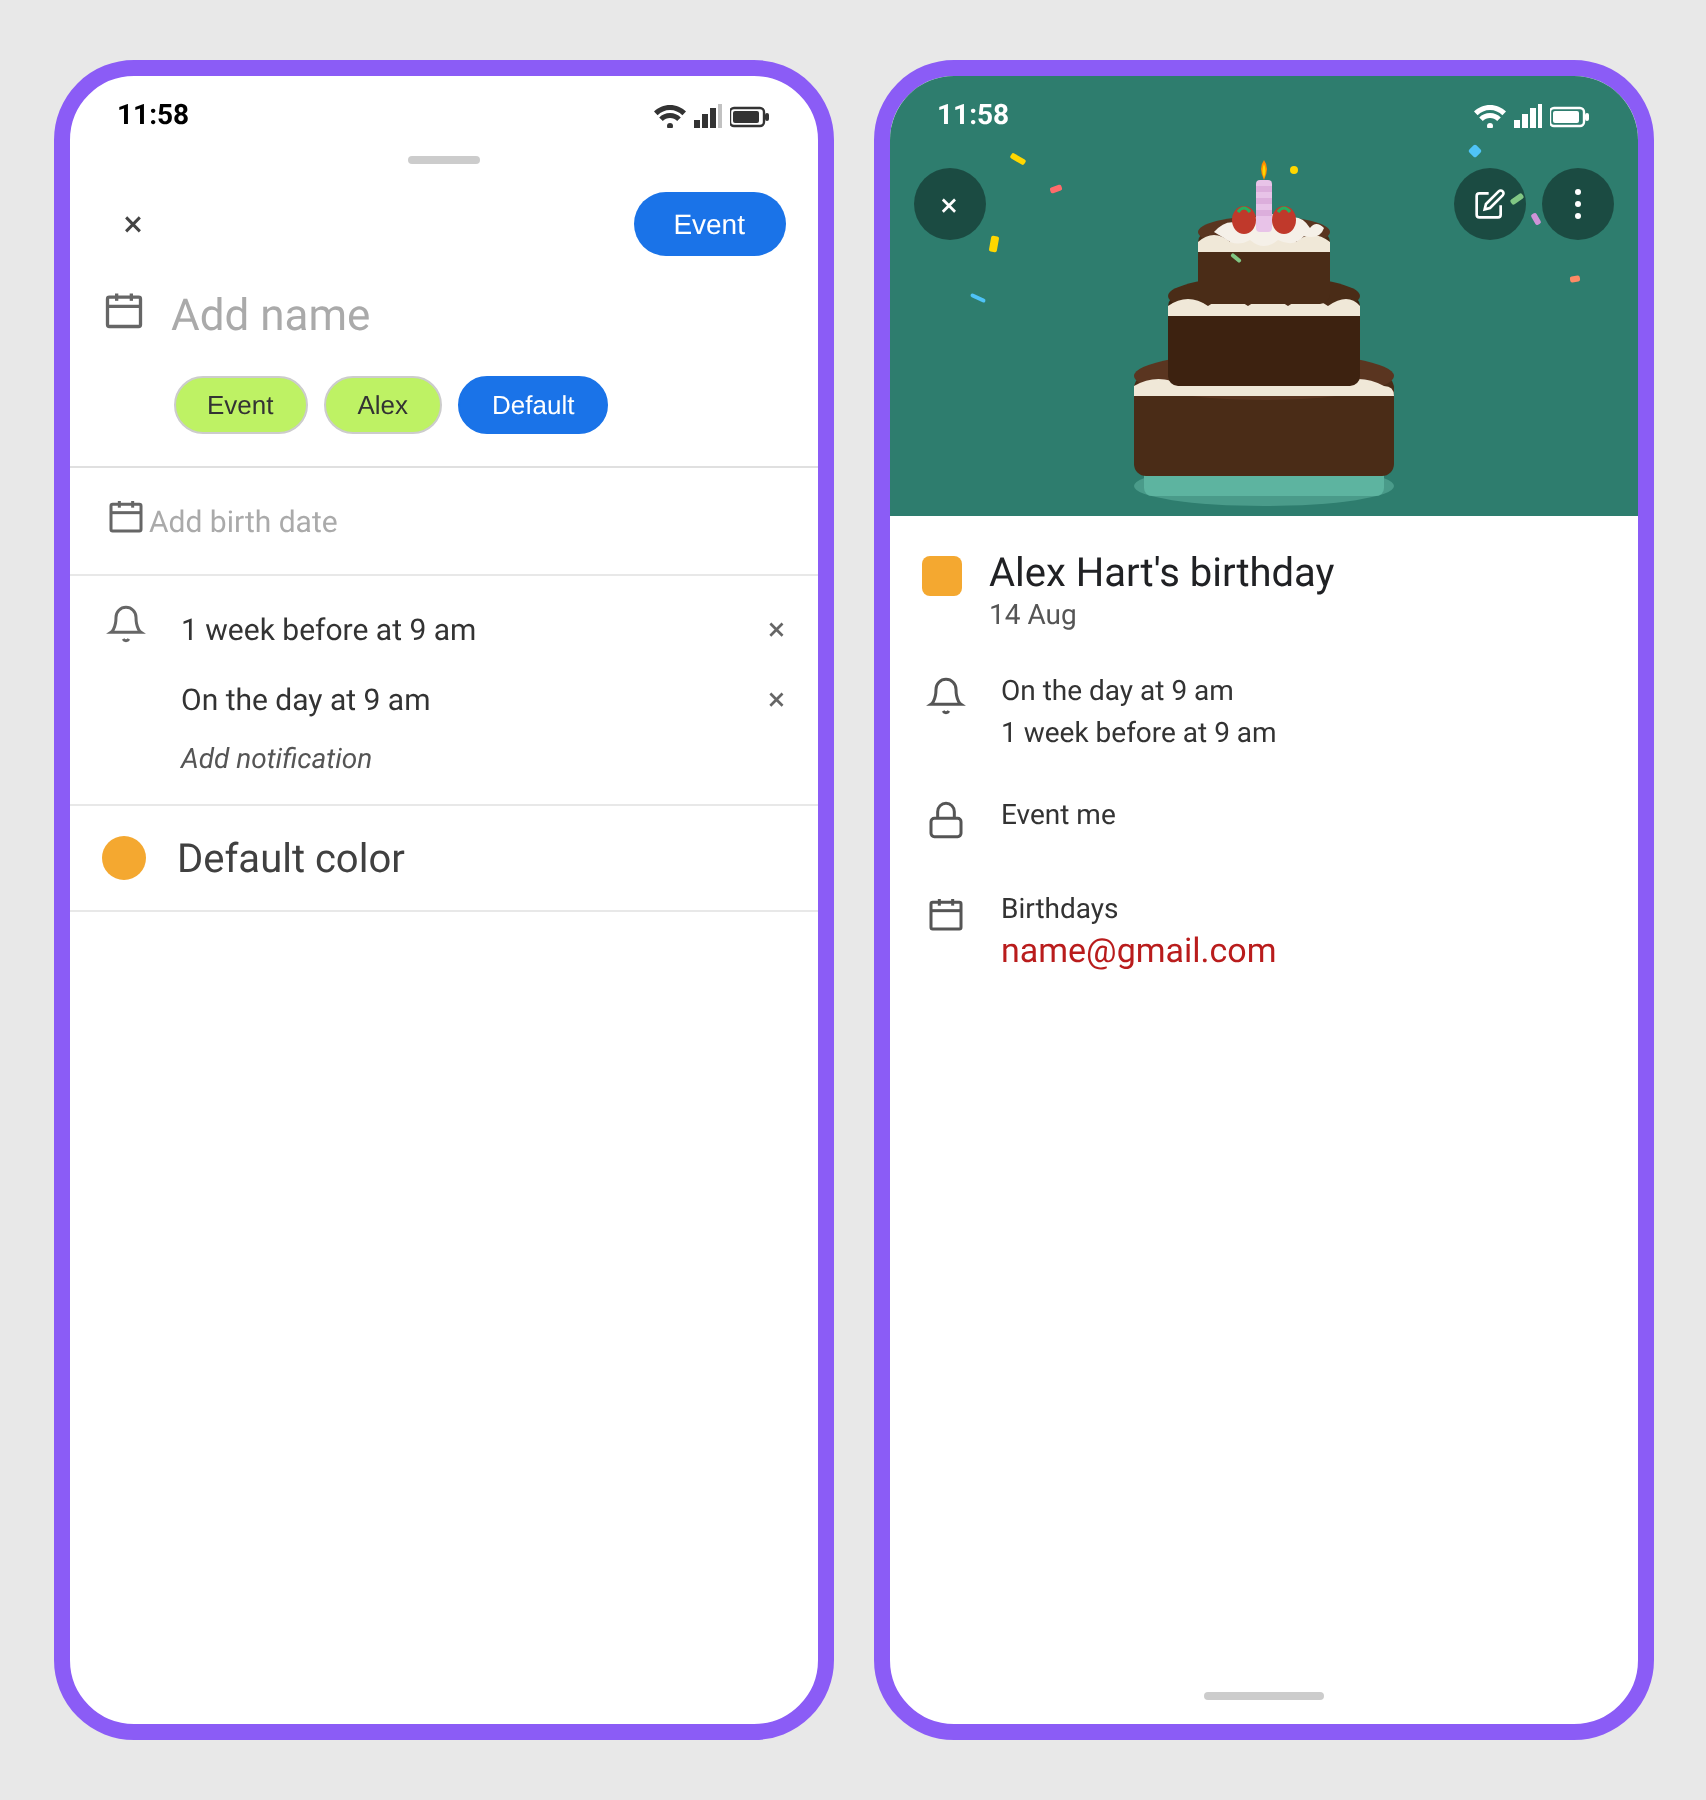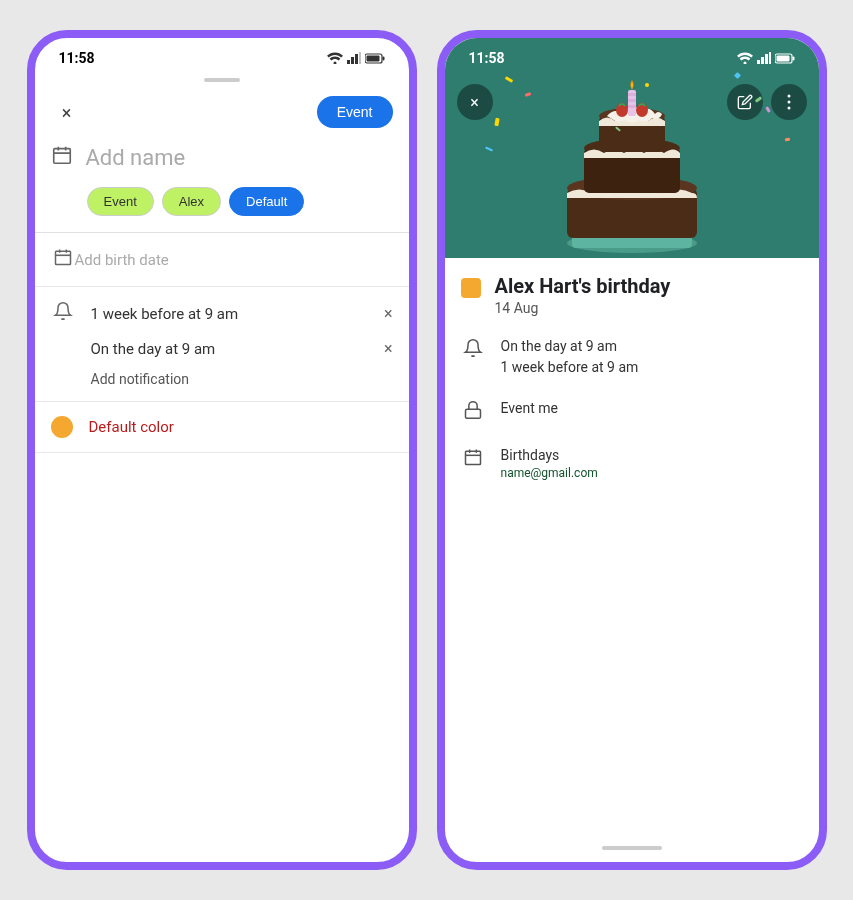--- a/index.html
+++ b/index.html
@@ -179,39 +179,40 @@
     .notif-close {
       font-size: 16px;
       color: #666;
       cursor: pointer;
     }
     .add-notification {
       padding-left: 40px;
       font-size: 14px;
       color: #555;
       cursor: pointer;
+      font-style: italic;
     }
 
     .color-row {
       display: flex;
       align-items: center;
       padding: 14px 16px;
       gap: 16px;
       border-bottom: 1px solid #e8e8e8;
     }
     .color-dot {
       width: 22px;
       height: 22px;
       border-radius: 50%;
       background: #f4a830;
       flex-shrink: 0;
     }
     .color-text {
-      font-size: 15px;
-      color: #b91c1c;
+      font-size: 20px;
+      color: #404040;
     }
 
     
     .right-phone .content {
       flex: 1;
       display: flex;
       flex-direction: column;
       overflow: hidden;
     }
 
@@ -272,21 +273,21 @@
       width: 20px;
       height: 20px;
       border-radius: 4px;
       background: #f4a830;
       margin-top: 4px;
       flex-shrink: 0;
     }
     .event-header-info {}
     .event-name {
       font-size: 20px;
-      font-weight: 700;
+      font-weight: 400;
       color: #202124;
     }
     .event-date {
       font-size: 14px;
       color: #555;
       margin-top: 2px;
     }
 
     .detail-row {
       display: flex;
@@ -302,22 +303,22 @@
       flex-shrink: 0;
       margin-top: 2px;
     }
     .detail-info {}
     .detail-main {
       font-size: 14px;
       color: #333;
       line-height: 1.5;
     }
     .detail-sub {
-      font-size: 12px;
-      color: #14532d;
+      font-size: 17px;
+      color: #b91c1c;
     }
 
     .bottom-bar {
       display: flex;
       justify-content: center;
       padding: 8px 0 12px;
     }
     .home-indicator {
       width: 60px;
       height: 4px;

